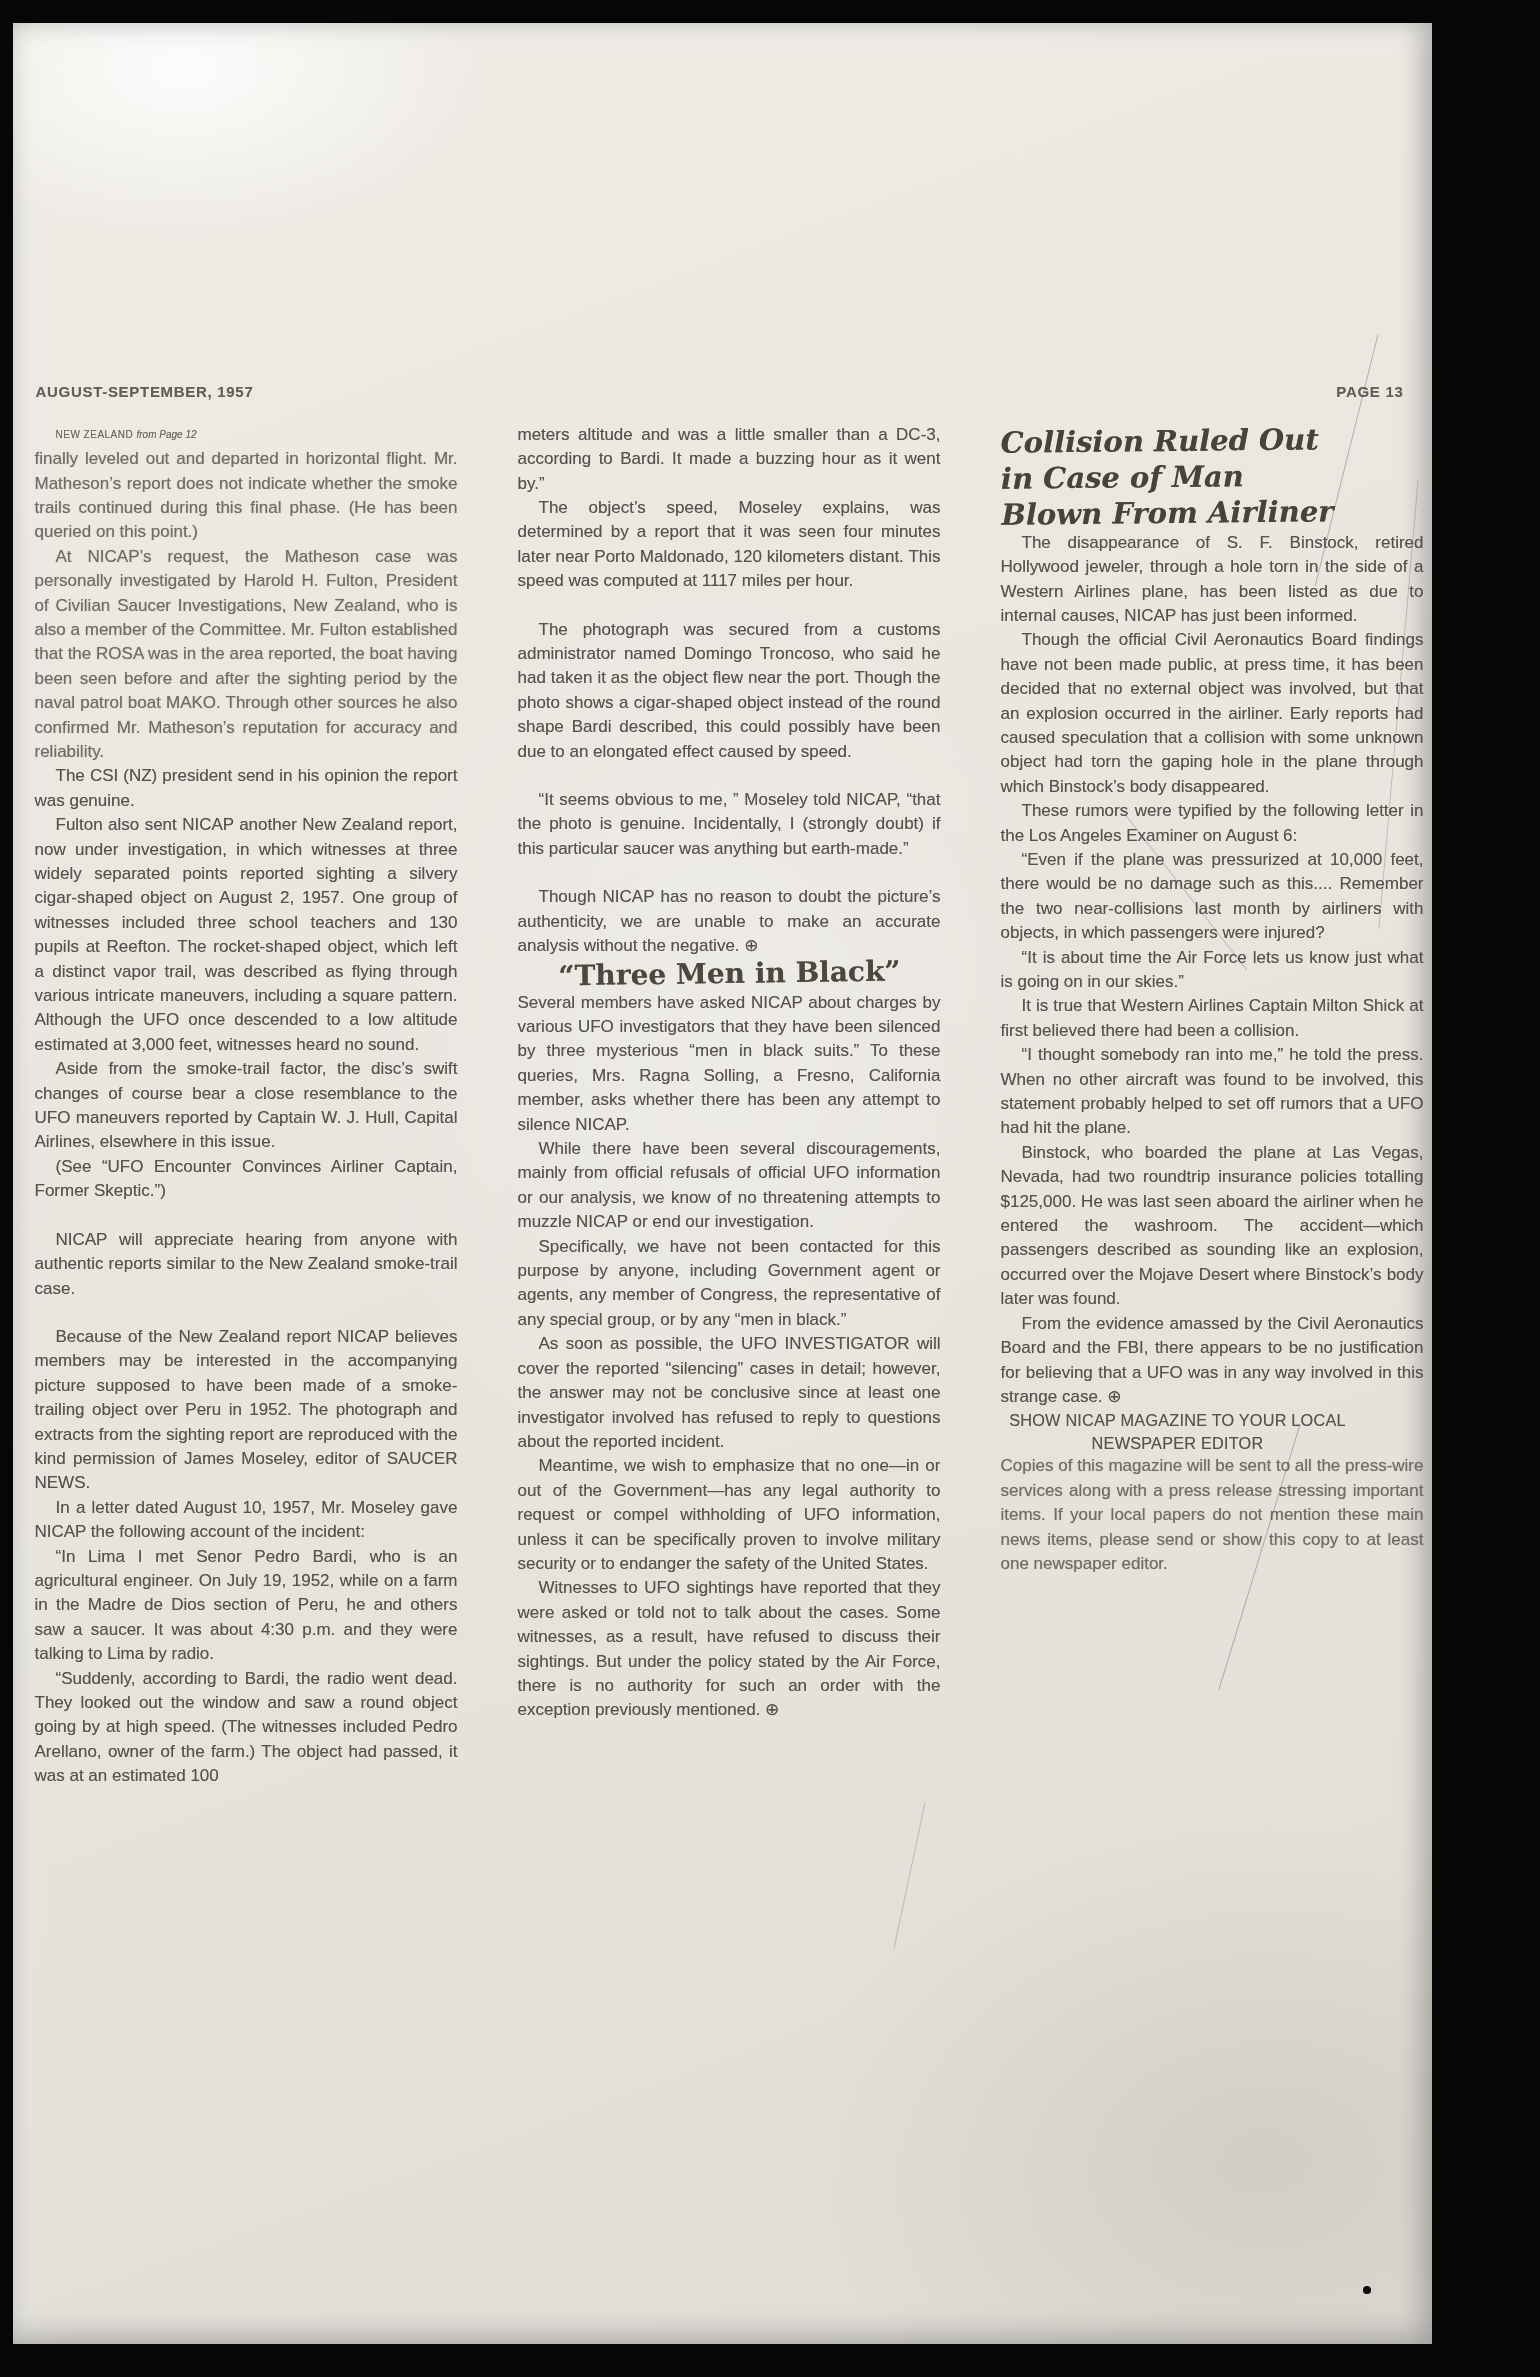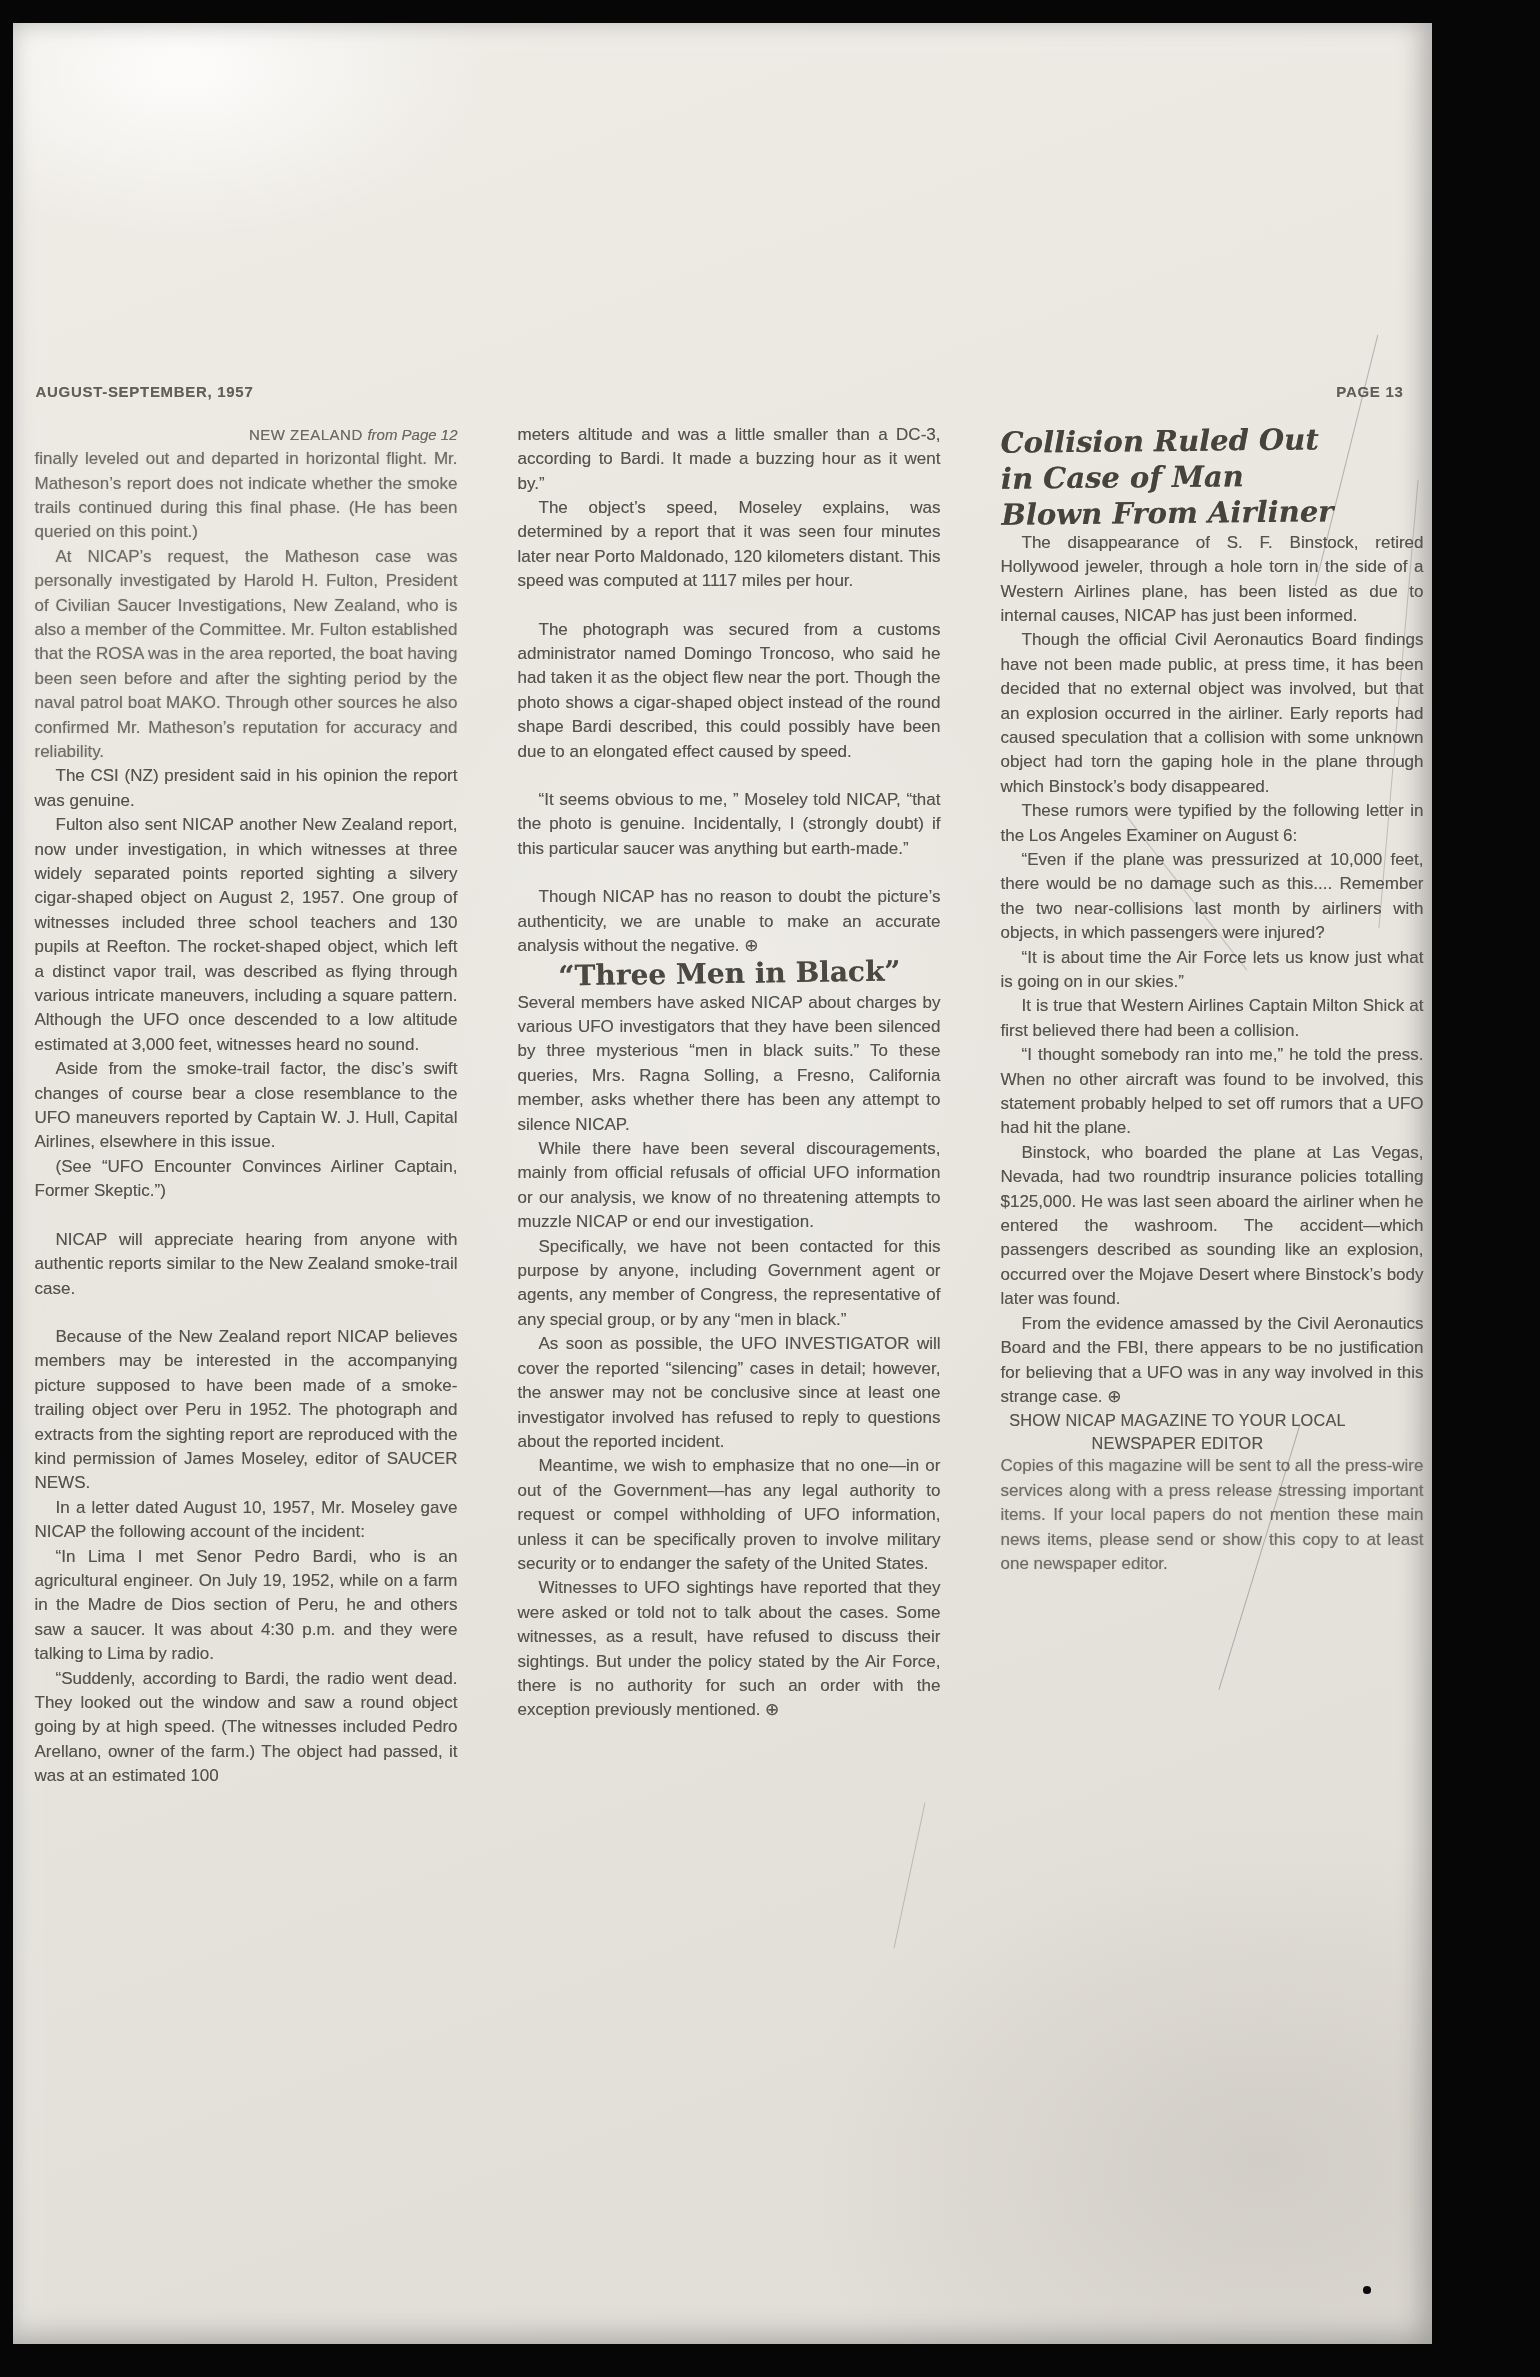--- a/index.html
+++ b/index.html
@@ -59,25 +59,25 @@
     text-align: justify;
     text-shadow: 0 0 0.5px rgba(85,83,76,0.55);
   }
   .col p {
     margin: 0;
     text-indent: 21px;
   }
   .col p.noindent { text-indent: 0; }
   .col p.gap { margin-top: 24px; }
   .runover-label {
-    font-size: 15px;
+    font-size: 10px;
     color: #6c6a61;
     margin: 0 0 3.8px 0;
     text-indent: 0;
-    text-align: right;
+    text-align: left;
     letter-spacing: 0.5px;
   }
   .runover-label .ital {
     font-style: italic;
     letter-spacing: 0;
     text-transform: none;
   }
   .headline {
     font-family: "DejaVu Serif", serif;
     font-style: italic;
@@ -146,21 +146,21 @@
     <span>AUGUST-SEPTEMBER, 1957</span>
     <span>PAGE 13</span>
   </div>
 
   <div class="columns">
 
     <div class="col">
       <p class="runover-label"><span>NEW ZEALAND</span> <span class="ital">from Page 12</span></p>
       <p class="noindent faded">finally leveled out and departed in horizontal flight. Mr. Matheson’s report does not indicate whether the smoke trails continued during this final phase. (He has been queried on this point.)</p>
       <p class="faded">At NICAP’s request, the Matheson case was personally investigated by Harold H. Fulton, President of Civilian Saucer Investigations, New Zealand, who is also a member of the Committee. Mr. Fulton established that the ROSA was in the area reported, the boat having been seen before and after the sighting period by the naval patrol boat MAKO. Through other sources he also confirmed Mr. Matheson’s reputation for accuracy and reliability.</p>
-      <p>The CSI (NZ) president said in his opinion the report was genuine.</p>
+      <p>The CSI (NZ) president send in his opinion the report was genuine.</p>
       <p>Fulton also sent NICAP another New Zealand report, now under investigation, in which witnesses at three widely separated points reported sighting a silvery cigar-shaped object on August 2, 1957. One group of witnesses included three school teachers and 130 pupils at Reefton. The rocket-shaped object, which left a distinct vapor trail, was described as flying through various intricate maneuvers, including a square pattern. Although the UFO once descended to a low altitude estimated at 3,000 feet, witnesses heard no sound.</p>
       <p>Aside from the smoke-trail factor, the disc’s swift changes of course bear a close resemblance to the UFO maneuvers reported by Captain W. J. Hull, Capital Airlines, elsewhere in this issue.</p>
       <p>(See “UFO Encounter Convinces Airliner Captain, Former Skeptic.”)</p>
       <p class="gap">NICAP will appreciate hearing from anyone with authentic reports similar to the New Zealand smoke-trail case.</p>
       <p class="gap">Because of the New Zealand report NICAP believes members may be interested in the accompanying picture supposed to have been made of a smoke-trailing object over Peru in 1952. The photograph and extracts from the sighting report are reproduced with the kind permission of James Moseley, editor of SAUCER NEWS.</p>
       <p>In a letter dated August 10, 1957, Mr. Moseley gave NICAP the following account of the incident:</p>
       <p>“In Lima I met Senor Pedro Bardi, who is an agricultural engineer. On July 19, 1952, while on a farm in the Madre de Dios section of Peru, he and others saw a saucer. It was about 4:30 p.m. and they were talking to Lima by radio.</p>
       <p>“Suddenly, according to Bardi, the radio went dead. They looked out the window and saw a round object going by at high speed. (The witnesses included Pedro Arellano, owner of the farm.) The object had passed, it was at an estimated 100</p>
     </div>
 

